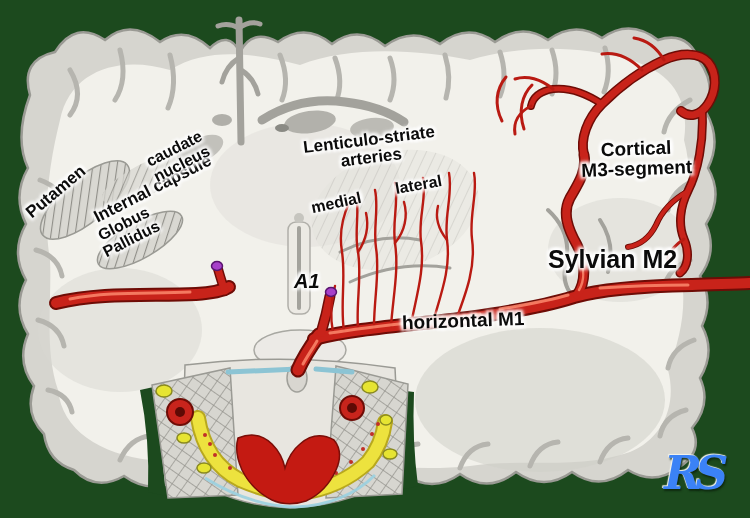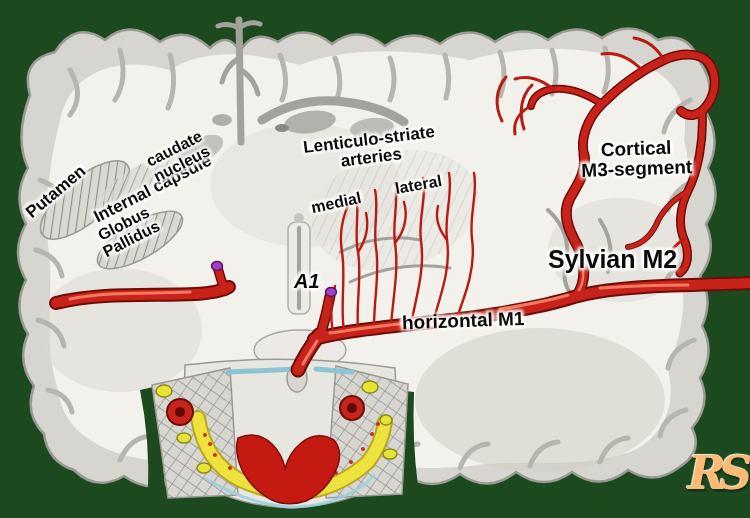--- a/index.html
+++ b/index.html
@@ -15,24 +15,23 @@
     line-height:1.04; transform-origin:center center;
     text-shadow:
       -2px -2px 3px #ffffff, 2px -2px 3px #ffffff,
       -2px  2px 3px #ffffff, 2px  2px 3px #ffffff,
        0 0 5px #ffffff, 0 0 7px #ffffff;
   }
   .label.two { text-align:center; }
   .sig {
     position:absolute;
     font-family:"DejaVu Serif","Liberation Serif",serif;
-    font-style:italic; font-weight:bold; color:#fdba74;
+    font-style:italic; font-weight:bold; color:#3b82f6;
     letter-spacing:-7px;
     text-shadow: -1px -1px 1px #f4f4ec, 1px 2px 2px #0f2a10;
-    margin-left: 24px;
   }
   
   .a-dark { fill:none; stroke:#6e0c06; stroke-linecap:round; stroke-linejoin:round; }
   .a-main { fill:none; stroke:#c8231a; stroke-linecap:round; stroke-linejoin:round; }
   .a-thin { fill:none; stroke:#b91a12; stroke-linecap:round; stroke-linejoin:round; }
   .a-hl   { fill:none; stroke:#ff8f72; stroke-linecap:round; opacity:.8; }
   .gyrus  { fill:none; stroke:#b6b5af; stroke-width:5; stroke-linecap:round; }
   .sulcus { fill:none; stroke:#a3a29c; stroke-linecap:round; }
 </style>
 </head>

